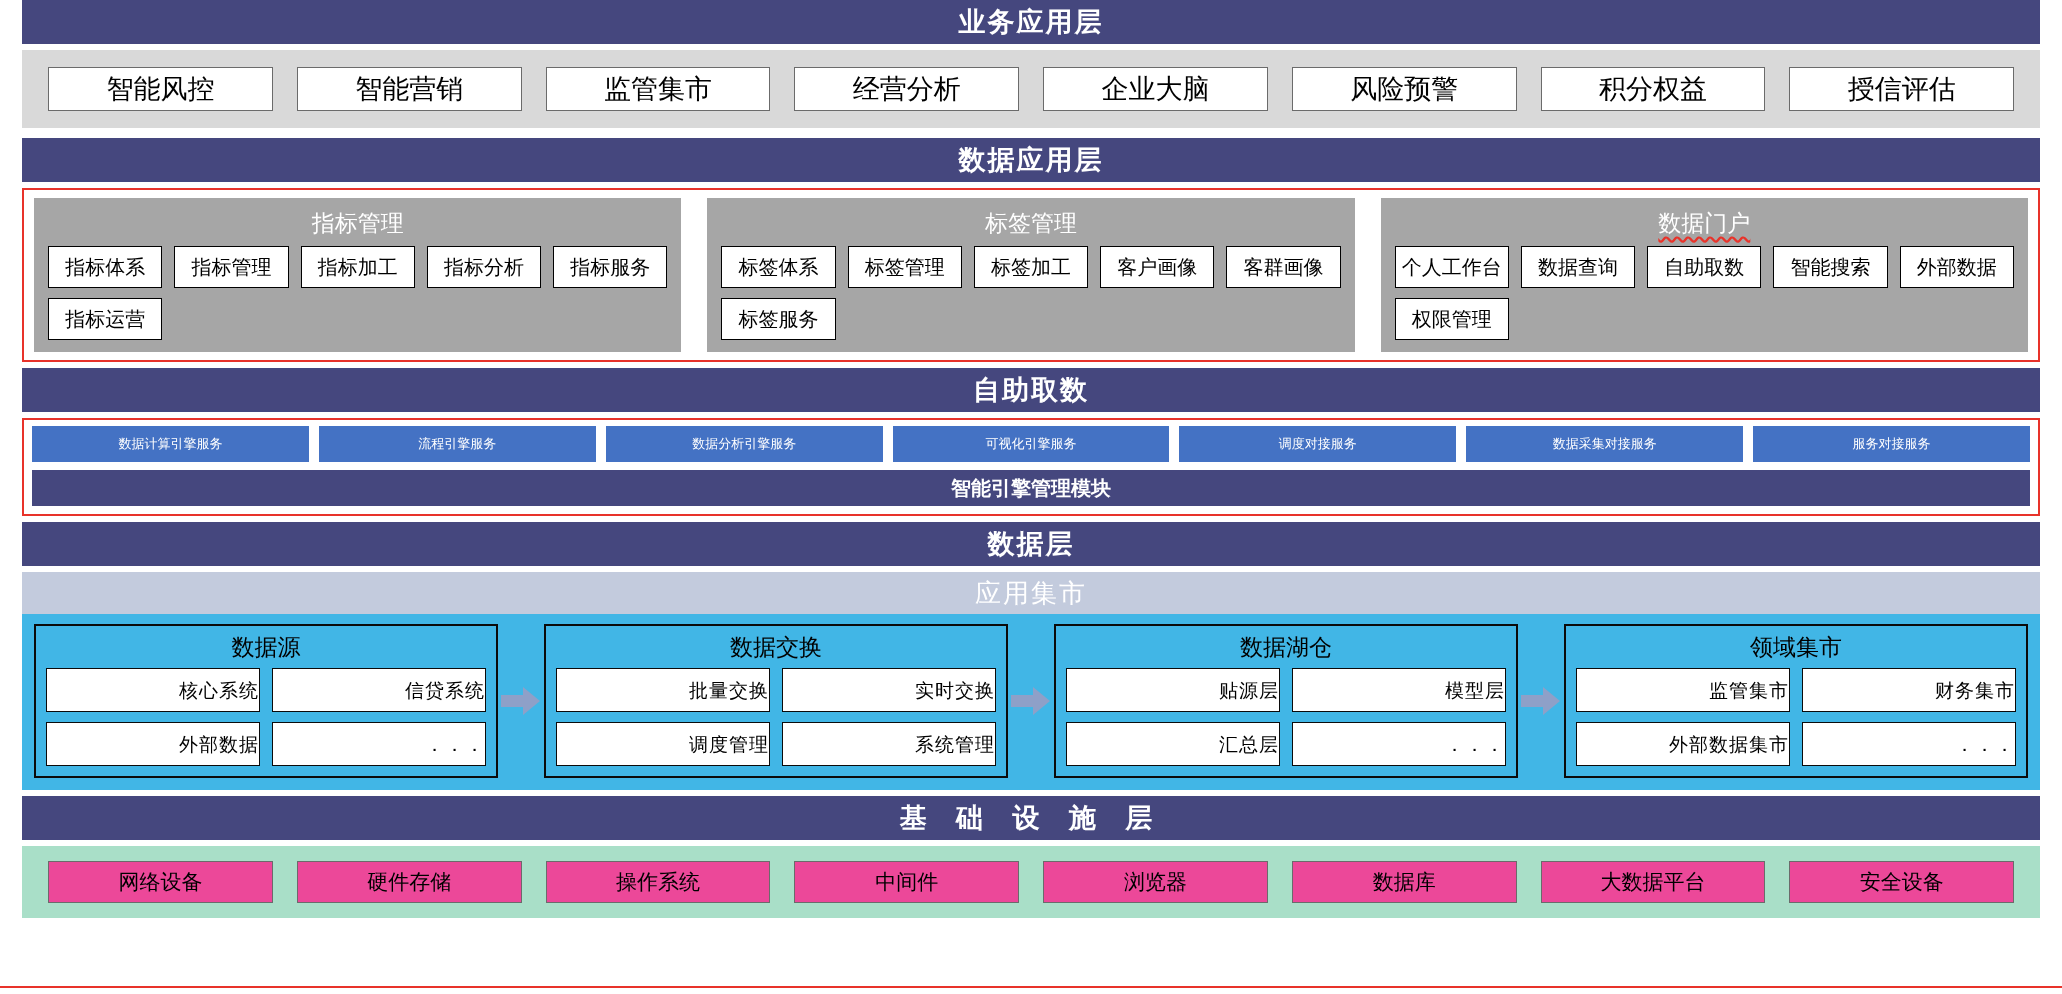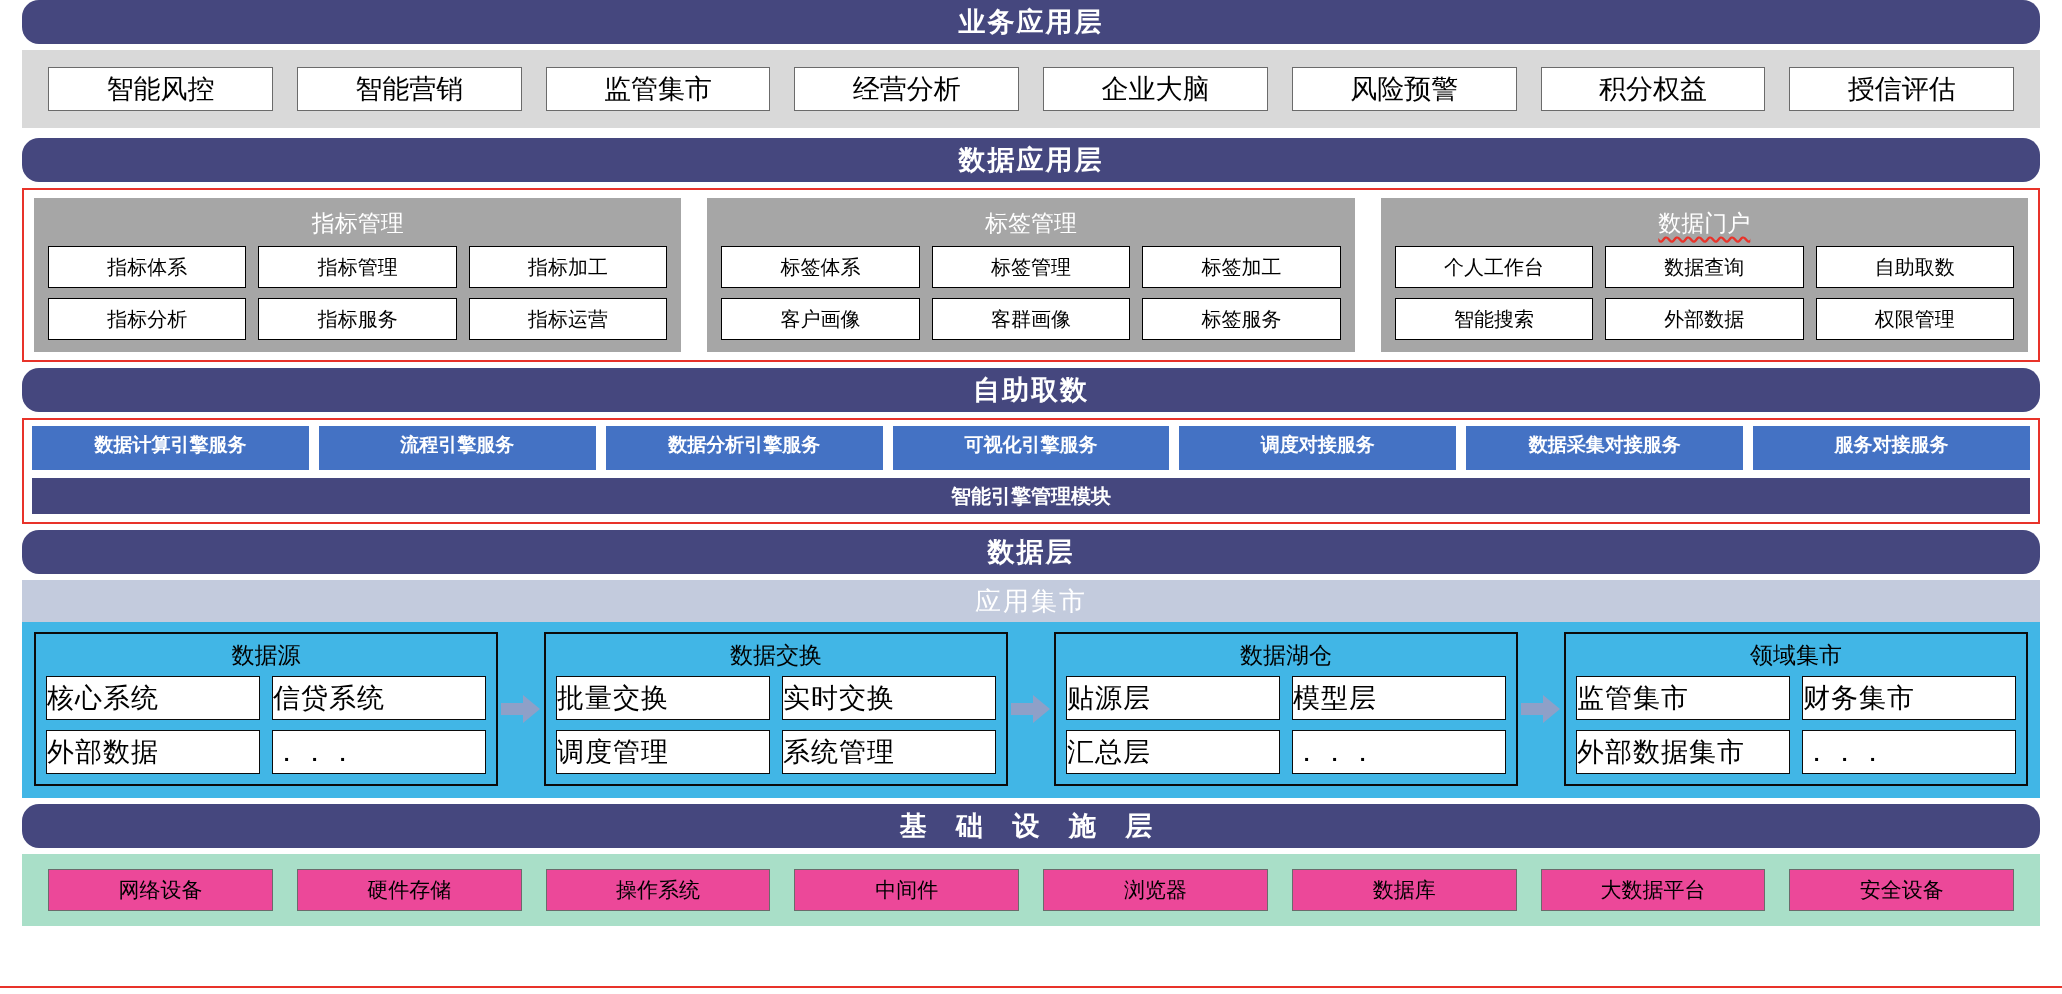--- a/index.html
+++ b/index.html
@@ -24,21 +24,20 @@
   
   .band-header {
     background: #45477e;
     color: #ffffff;
     font-size: 27px;
     font-weight: bold;
     text-align: center;
     line-height: 44px;
     height: 44px;
     letter-spacing: 2px;
-    border-radius: 17px;
   }
   .band-header.wide-space { letter-spacing: 10px; }
 
   
   .biz-app-body {
     background: #d9d9d9;
     height: 78px;
     display: flex;
     align-items: center;
     justify-content: space-between;
@@ -85,21 +84,21 @@
     margin-bottom: 6px;
   }
   .grey-panel .panel-title.squiggle {
     text-decoration: underline;
     text-decoration-color: #e8332a;
     text-decoration-style: wavy;
     text-underline-offset: 5px;
   }
   .cell-grid {
     display: grid;
-    grid-template-columns: repeat(3, 1fr);
+    grid-template-columns: repeat(5, 1fr);
     gap: 10px 12px;
   }
   .cell {
     background: #ffffff;
     border: 1px solid #000000;
     height: 40px;
     line-height: 40px;
     text-align: center;
     font-size: 20px;
     color: #000000;
@@ -115,24 +114,24 @@
   }
   .domain-services {
     display: flex;
     justify-content: space-between;
     gap: 10px;
     margin-bottom: 8px;
   }
   .svc {
     background: #4472c4;
     color: #ffffff;
-    font-size: 19px;
-    font-weight: bold;
-    text-align: center;
-    height: 44px;
+    font-size: 13px;
+    font-weight: normal;
+    text-align: center;
+    height: 36px;
     line-height: 36px;
     flex: 1 1 0;
     white-space: nowrap;
   }
   .engine-bar {
     background: #45477e;
     color: #ffffff;
     font-size: 20px;
     font-weight: bold;
     text-align: center;
@@ -173,22 +172,22 @@
   .dl-grid {
     display: grid;
     grid-template-columns: repeat(2, 1fr);
     gap: 10px 12px;
   }
   .dl-cell {
     background: #ffffff;
     border: 1px solid #0b0b0b;
     height: 42px;
     line-height: 42px;
-    text-align: left;
-    font-size: 27px;
+    text-align: right;
+    font-size: 19px;
     color: #000000;
     letter-spacing: 1px;
     white-space: nowrap;
   }
   .arrow {
     width: 46px;
     flex: 0 0 46px;
     display: flex;
     align-items: center;
     justify-content: center;

